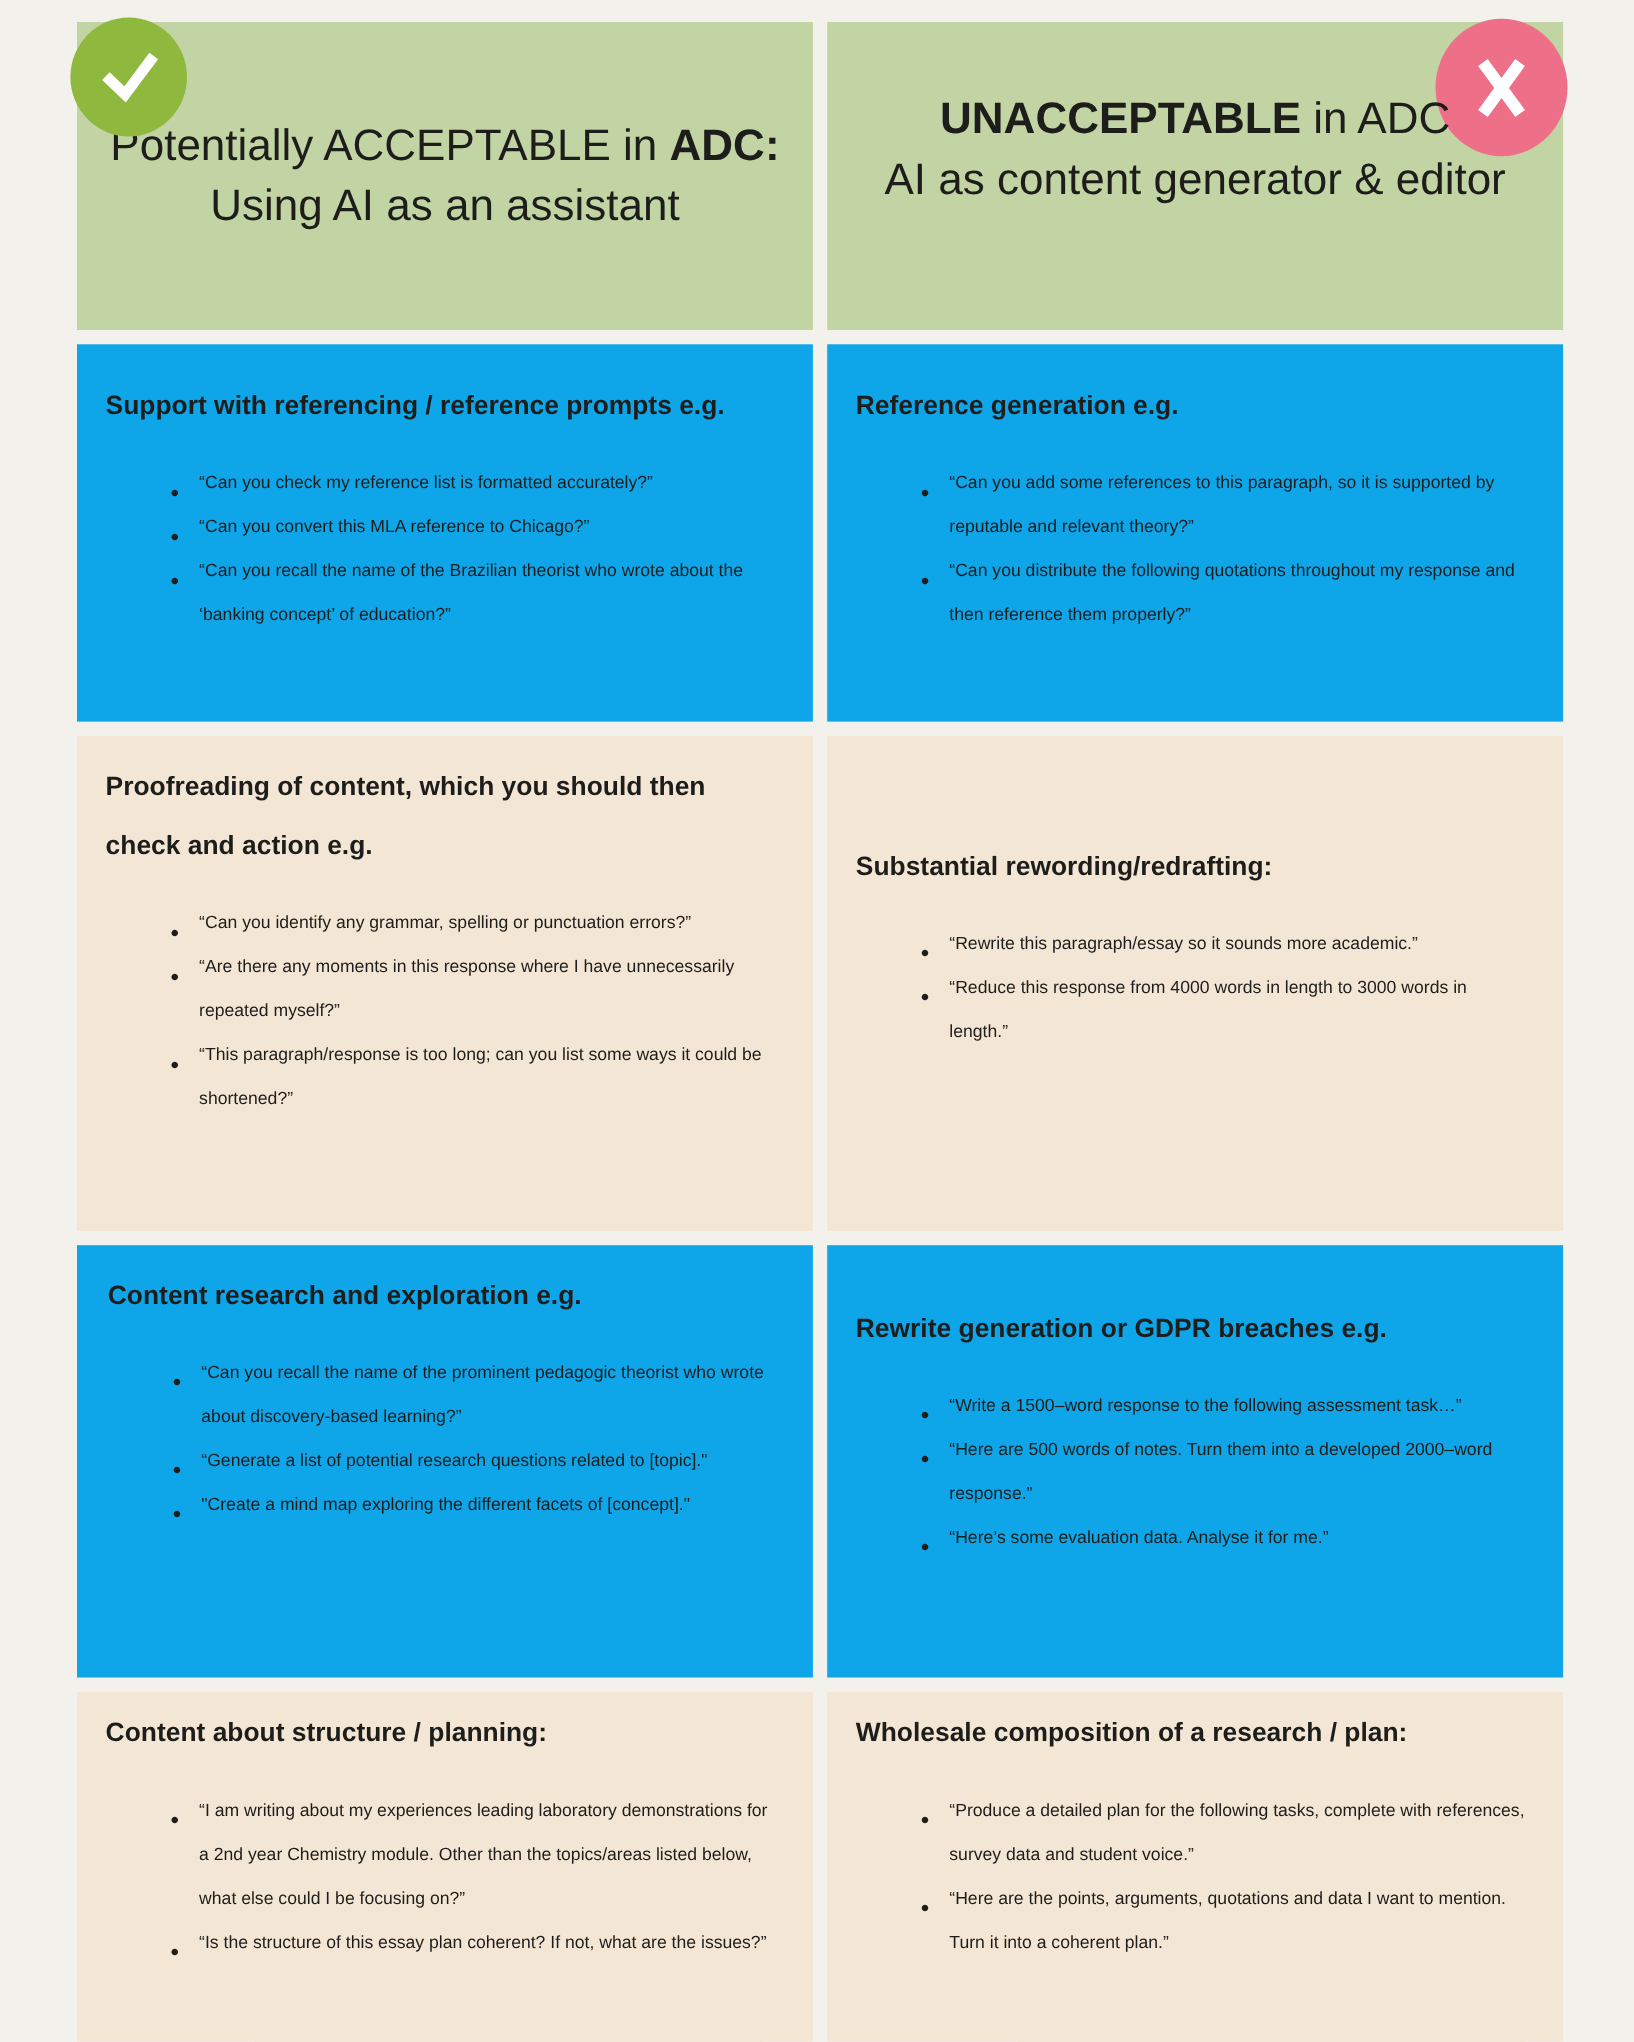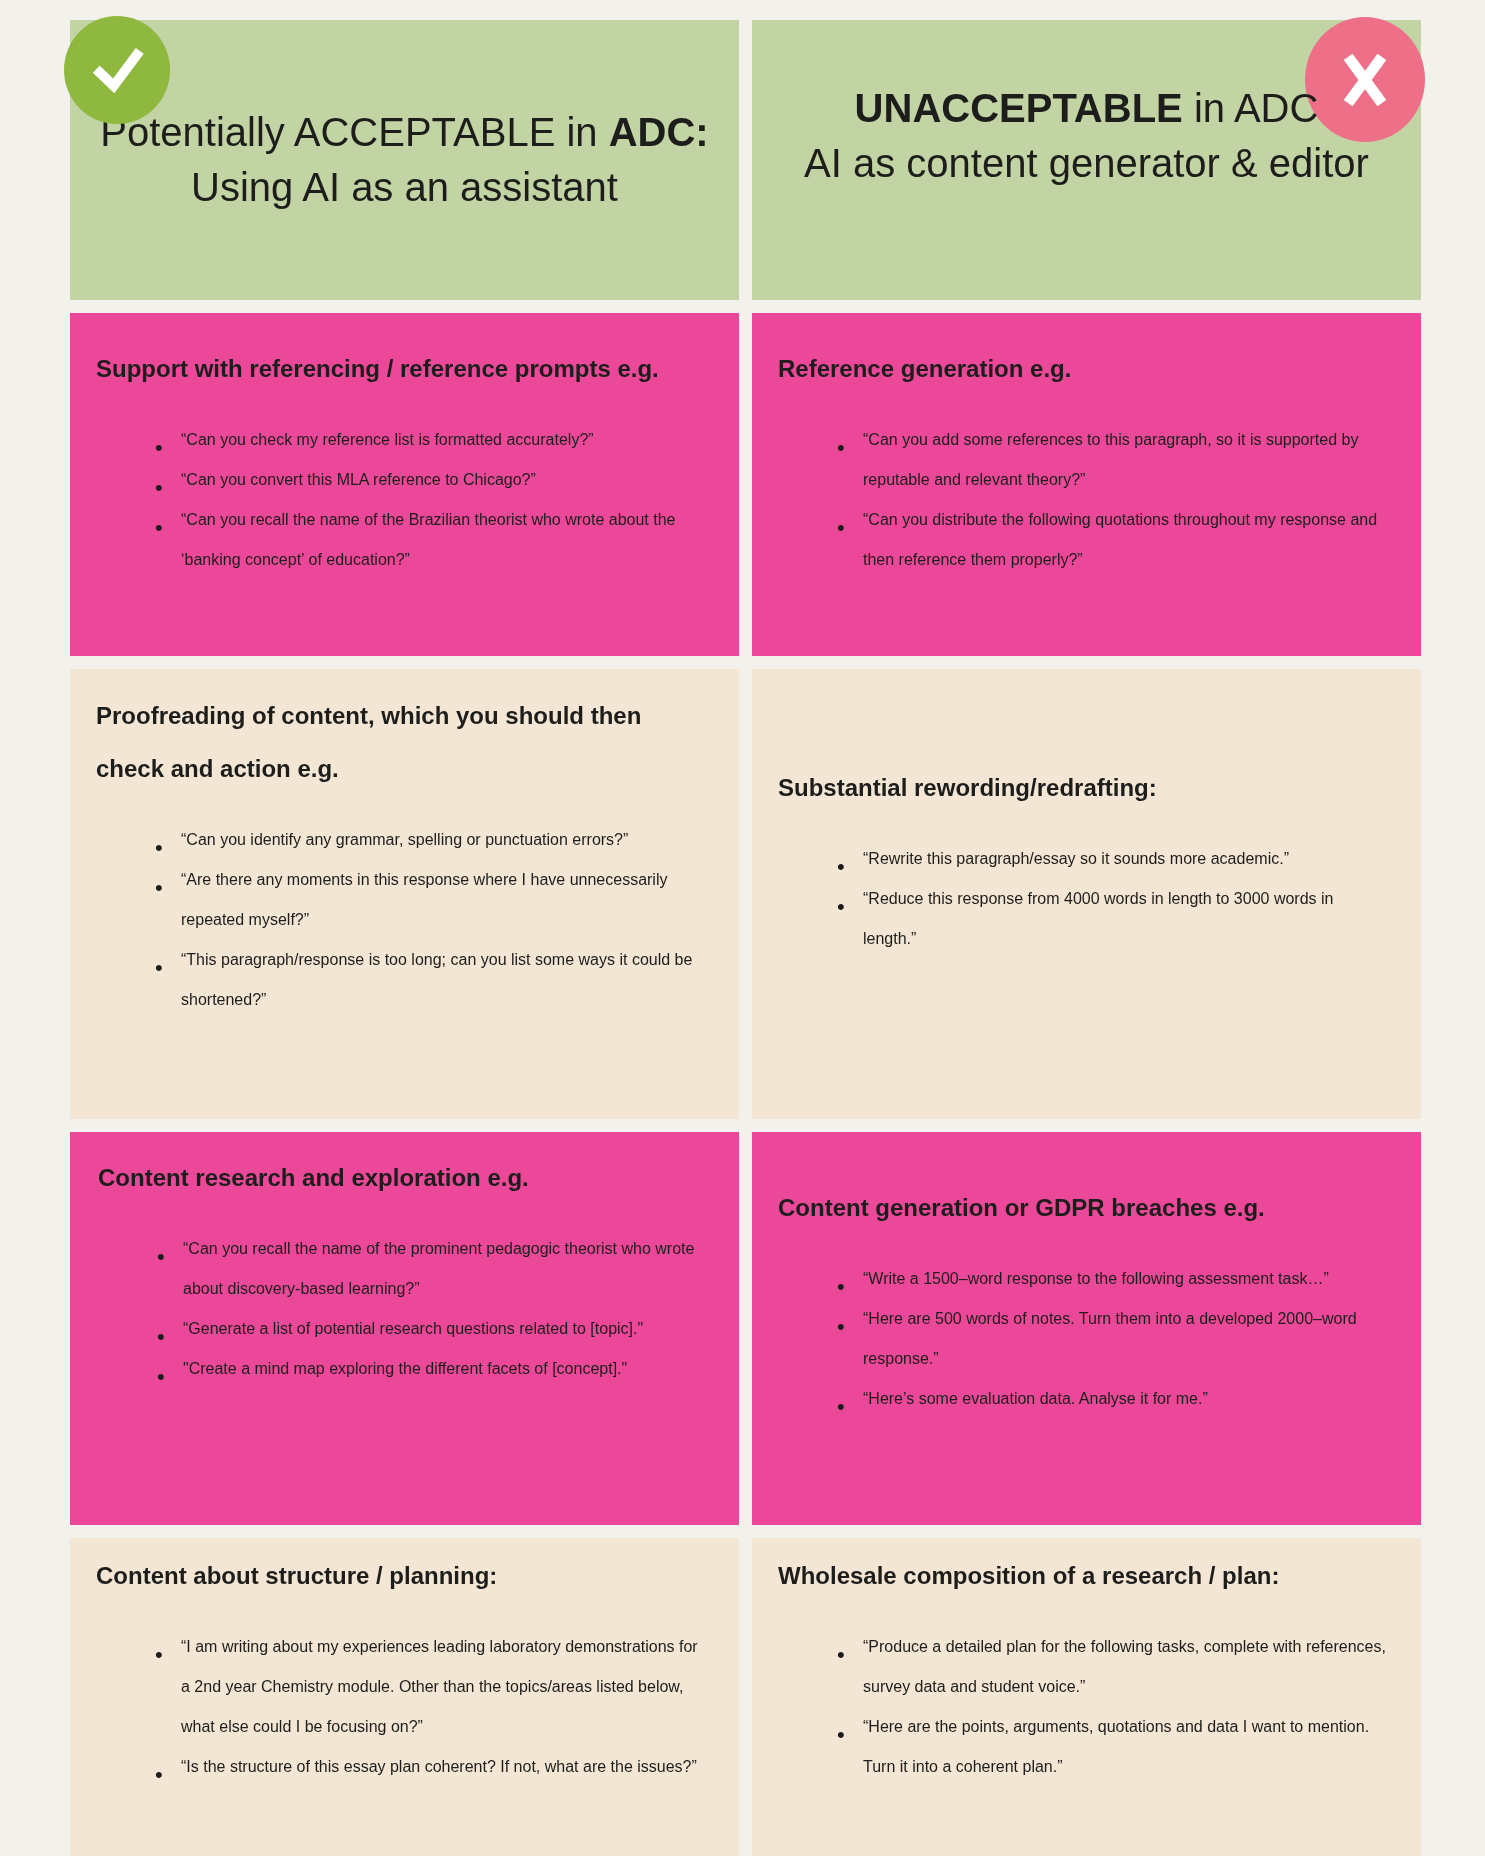--- a/index.html
+++ b/index.html
@@ -44,21 +44,21 @@
     left:553px;top:-3px;width:120px;height:125px;
     background:#ee7088;
   }
   .badge svg{display:block;}
   
   .cell{
     padding:28px 30px 0 26px;
     box-sizing:border-box;
     overflow:hidden;
   }
-  .cell.gray{background:#ec4899;}
+  .cell.gray{background:#0ea5e9;}
   .cell.cream{background:#f4e6d4;}
   .cell-title{
     font-size:24px;font-weight:bold;line-height:2.2;
     margin:0;
   }
   ul.bullets{
     margin:24px 0 0 0;
     padding:0 0 0 85px;
     list-style:none;
   }
@@ -145,21 +145,21 @@
 
     <div class="cell gray pt20">
       <h3 class="cell-title">Content research and exploration e.g.</h3>
       <ul class="bullets">
           <li>“Can you recall the name of the prominent pedagogic theorist who wrote about discovery-based learning?”</li>
           <li>“Generate a list of potential research questions related to [topic]."</li>
           <li>"Create a mind map exploring the different facets of [concept]."</li>
         </ul>
     </div>
     <div class="cell gray pt50">
-      <h3 class="cell-title">Content generation or GDPR breaches e.g.</h3>
+      <h3 class="cell-title">Rewrite generation or GDPR breaches e.g.</h3>
       <ul class="bullets">
           <li>“Write a 1500–word response to the following assessment task…”</li>
           <li>“Here are 500 words of notes. Turn them into a developed 2000–word response.”</li>
           <li>“Here’s some evaluation data. Analyse it for me.”</li>
         </ul>
     </div>
 
     <div class="cell cream pt12">
       <h3 class="cell-title">Content about structure / planning:</h3>
       <ul class="bullets mt16">

